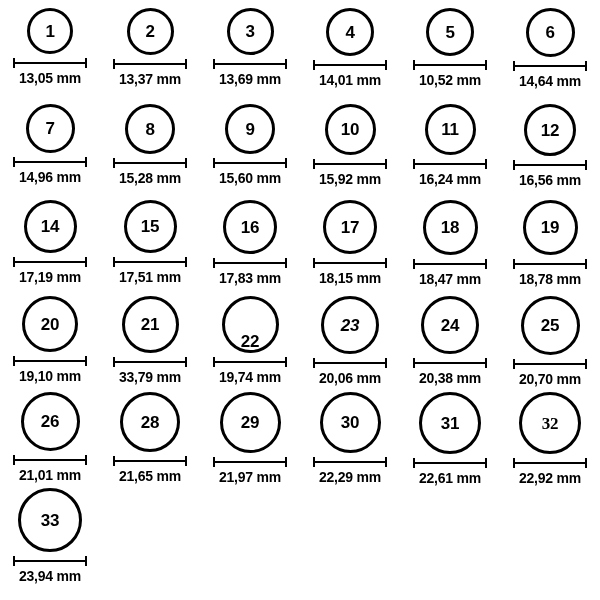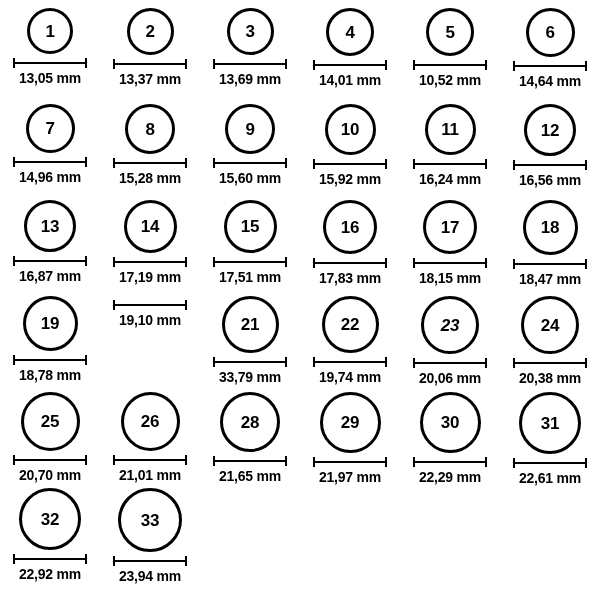--- a/index.html
+++ b/index.html
@@ -214,31 +214,20 @@
           <span class="ring-number">12</span>
         </div>
         <div class="measure-row">
           <div class="m-cap left"></div>
           <div class="m-line"></div>
           <div class="m-cap right"></div>
         </div>
         <div class="ring-size-label">16,56 mm</div>
       </div>
       <div class="ring-cell">
-        <div class="ring-circle" style="width: 52px; height: 52px;">
-          <span class="ring-number">13</span>
-        </div>
-        <div class="measure-row">
-          <div class="m-cap left"></div>
-          <div class="m-line"></div>
-          <div class="m-cap right"></div>
-        </div>
-        <div class="ring-size-label">16,87 mm</div>
-      </div>
-      <div class="ring-cell">
         <div class="ring-circle" style="width: 53px; height: 53px;">
           <span class="ring-number">14</span>
         </div>
         <div class="measure-row">
           <div class="m-cap left"></div>
           <div class="m-line"></div>
           <div class="m-cap right"></div>
         </div>
         <div class="ring-size-label">17,19 mm</div>
       </div>
@@ -291,40 +280,43 @@
           <span class="ring-number">19</span>
         </div>
         <div class="measure-row">
           <div class="m-cap left"></div>
           <div class="m-line"></div>
           <div class="m-cap right"></div>
         </div>
         <div class="ring-size-label">18,78 mm</div>
       </div>
       <div class="ring-cell">
+        <div class="ring-circle" style="width: 56px; height: 56px;">
+          <span class="ring-number">20</span>
+        </div>
         <div class="measure-row">
           <div class="m-cap left"></div>
           <div class="m-line"></div>
           <div class="m-cap right"></div>
         </div>
         <div class="ring-size-label">19,10 mm</div>
       </div>
       <div class="ring-cell">
         <div class="ring-circle" style="width: 57px; height: 57px;">
           <span class="ring-number">21</span>
         </div>
         <div class="measure-row">
           <div class="m-cap left"></div>
           <div class="m-line"></div>
           <div class="m-cap right"></div>
         </div>
         <div class="ring-size-label">33,79 mm</div>
       </div>
       <div class="ring-cell">
-        <div class="ring-circle" style="width: 57px; height: 57px;">
+        <div class="ring-circle" style="width: 57px; height: 57px; align-items: flex-end;">
           <span class="ring-number">22</span>
         </div>
         <div class="measure-row">
           <div class="m-cap left"></div>
           <div class="m-line"></div>
           <div class="m-cap right"></div>
         </div>
         <div class="ring-size-label">19,74 mm</div>
       </div>
       <div class="ring-cell">
@@ -409,21 +401,21 @@
           <span class="ring-number">31</span>
         </div>
         <div class="measure-row">
           <div class="m-cap left"></div>
           <div class="m-line"></div>
           <div class="m-cap right"></div>
         </div>
         <div class="ring-size-label">22,61 mm</div>
       </div>
       <div class="ring-cell">
-        <div class="ring-circle" style="width: 62px; height: 62px;">
+        <div class="ring-circle" style="width: 62px; height: 62px; font-family: Liberation Serif, serif;">
           <span class="ring-number">32</span>
         </div>
         <div class="measure-row">
           <div class="m-cap left"></div>
           <div class="m-line"></div>
           <div class="m-cap right"></div>
         </div>
         <div class="ring-size-label">22,92 mm</div>
       </div>
       <div class="ring-cell">

